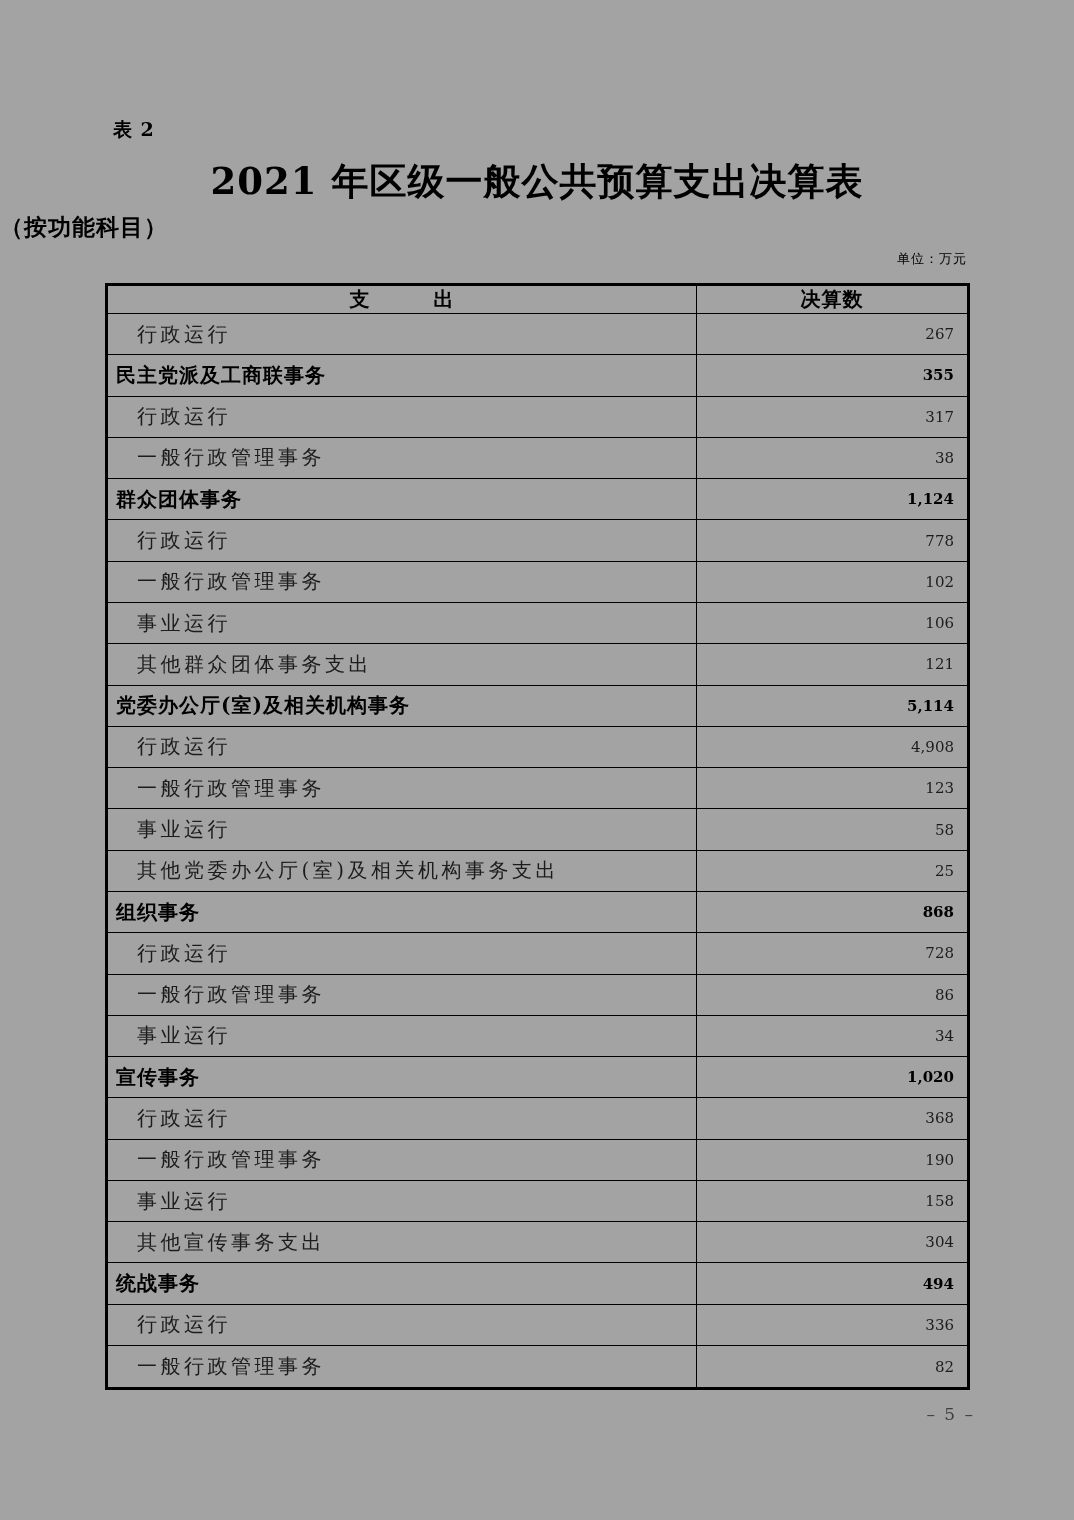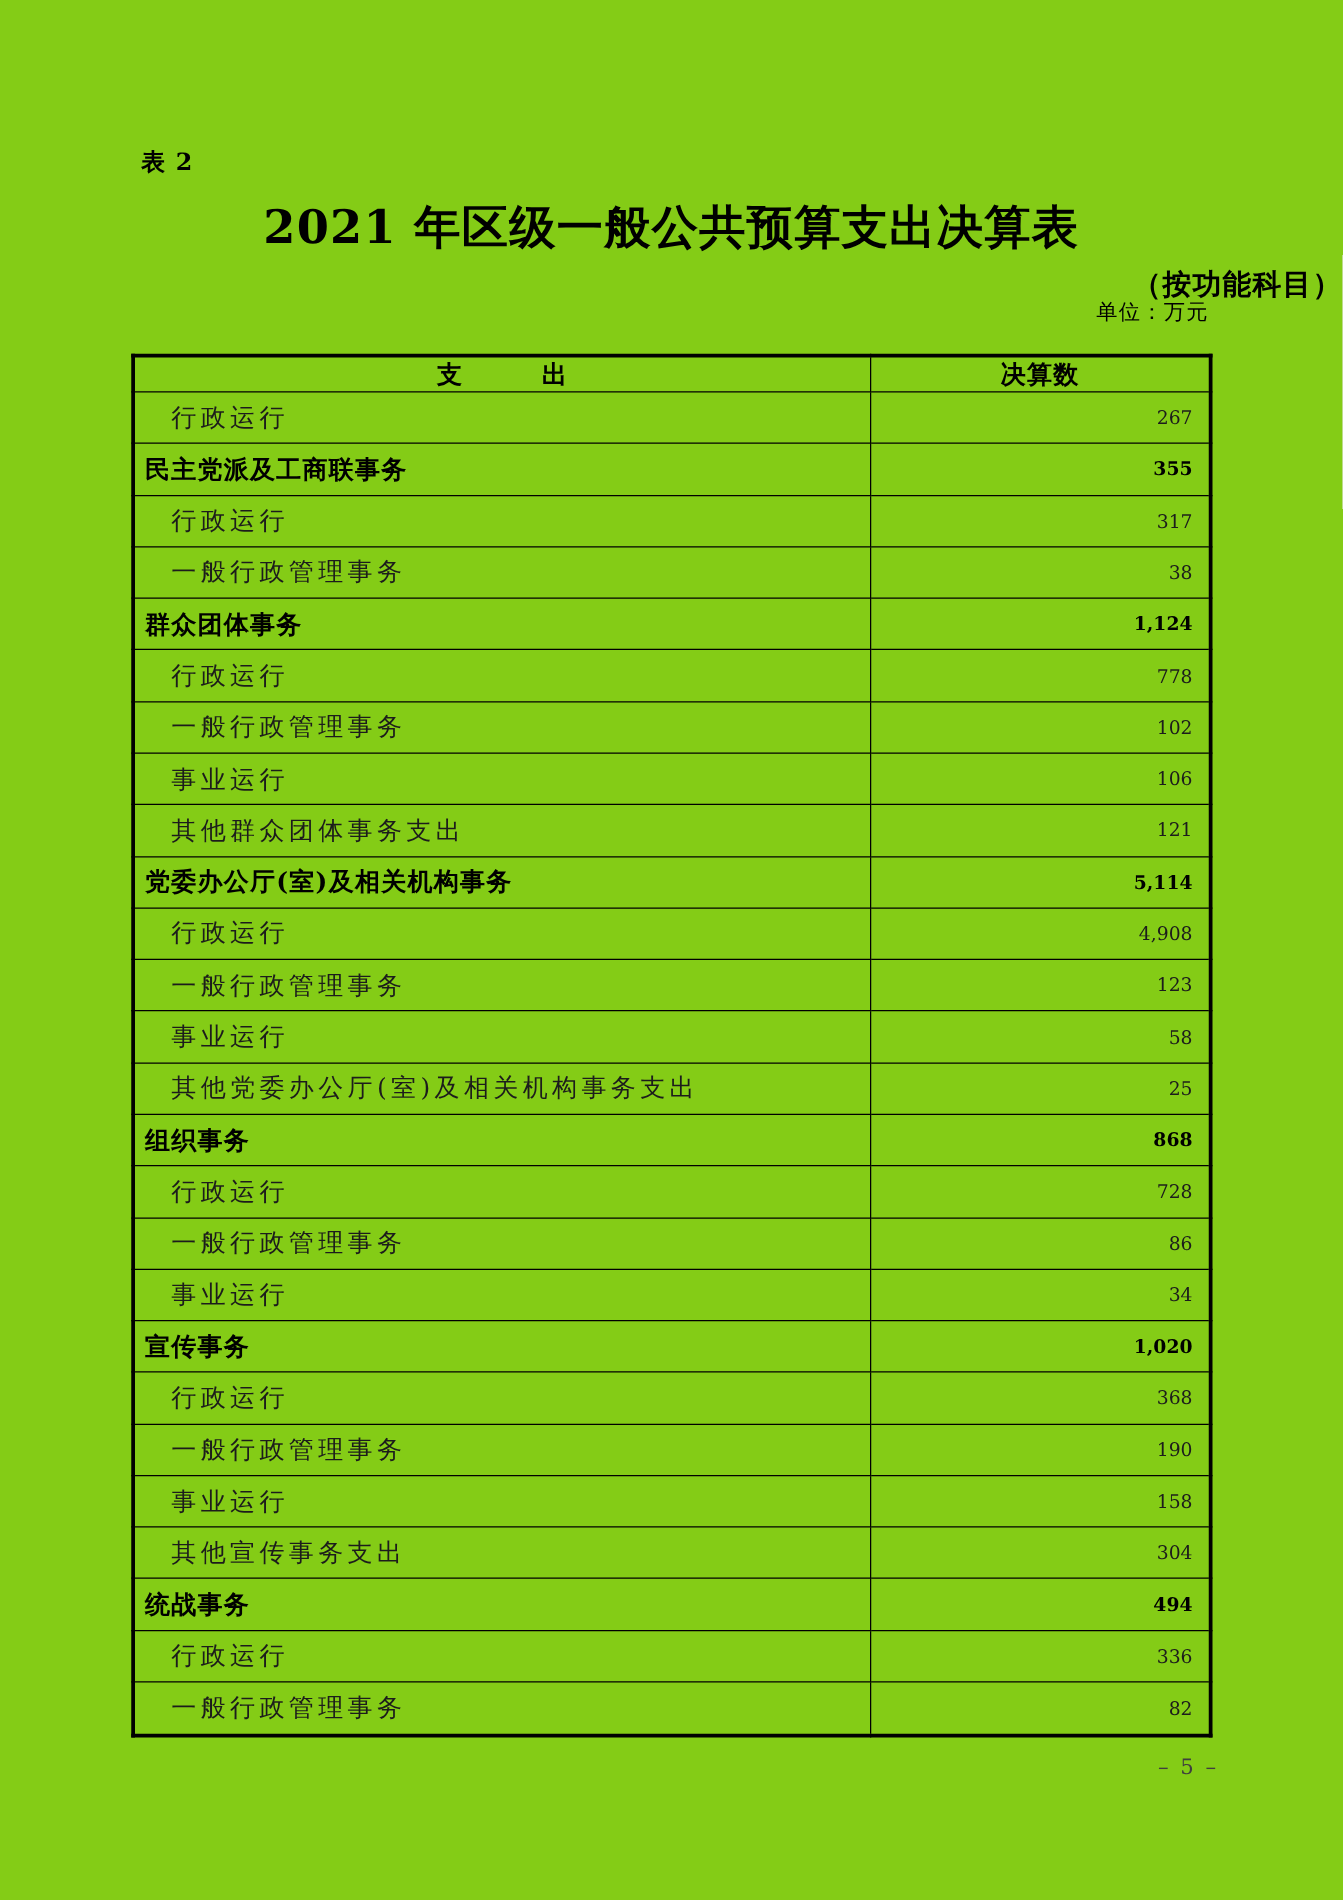--- a/index.html
+++ b/index.html
@@ -2,21 +2,21 @@
 <html><head>
 <meta charset="utf-8">
 <style>
   * { margin: 0; padding: 0; box-sizing: border-box; }
   html, body { background: #e9e9e9; }
   body { font-family: "DejaVu Serif", "Liberation Serif", serif; }
   .page {
     position: relative;
     width: 1074px;
     height: 1520px;
-    background: #84cc16;
+    background: #a3a3a3;
     color: #000000;
     margin: 0 auto;
     overflow: hidden;
   }
   .table-label {
     position: absolute;
     left: 113px;
     top: 117px;
     font-size: 19px;
     font-weight: bold;
@@ -31,30 +31,30 @@
     font-size: 37px;
     font-weight: bold;
     letter-spacing: 1px;
     white-space: nowrap;
   }
   .doc-subtitle {
     position: absolute;
     left: 0;
     top: 212px;
     width: 100%;
-    text-align: right;
+    text-align: left;
     font-size: 23px;
     font-weight: bold;
     letter-spacing: 1px;
   }
   .unit-note {
     position: absolute;
-    top: 238px;
+    top: 250px;
     right: 107px;
-    font-size: 17px;
+    font-size: 13px;
     letter-spacing: 1px;
   }
   table.budget-table {
     position: absolute;
     left: 105px;
     top: 283px;
     width: 862px;
     height: 1107px;
     border-collapse: collapse;
     table-layout: fixed;

